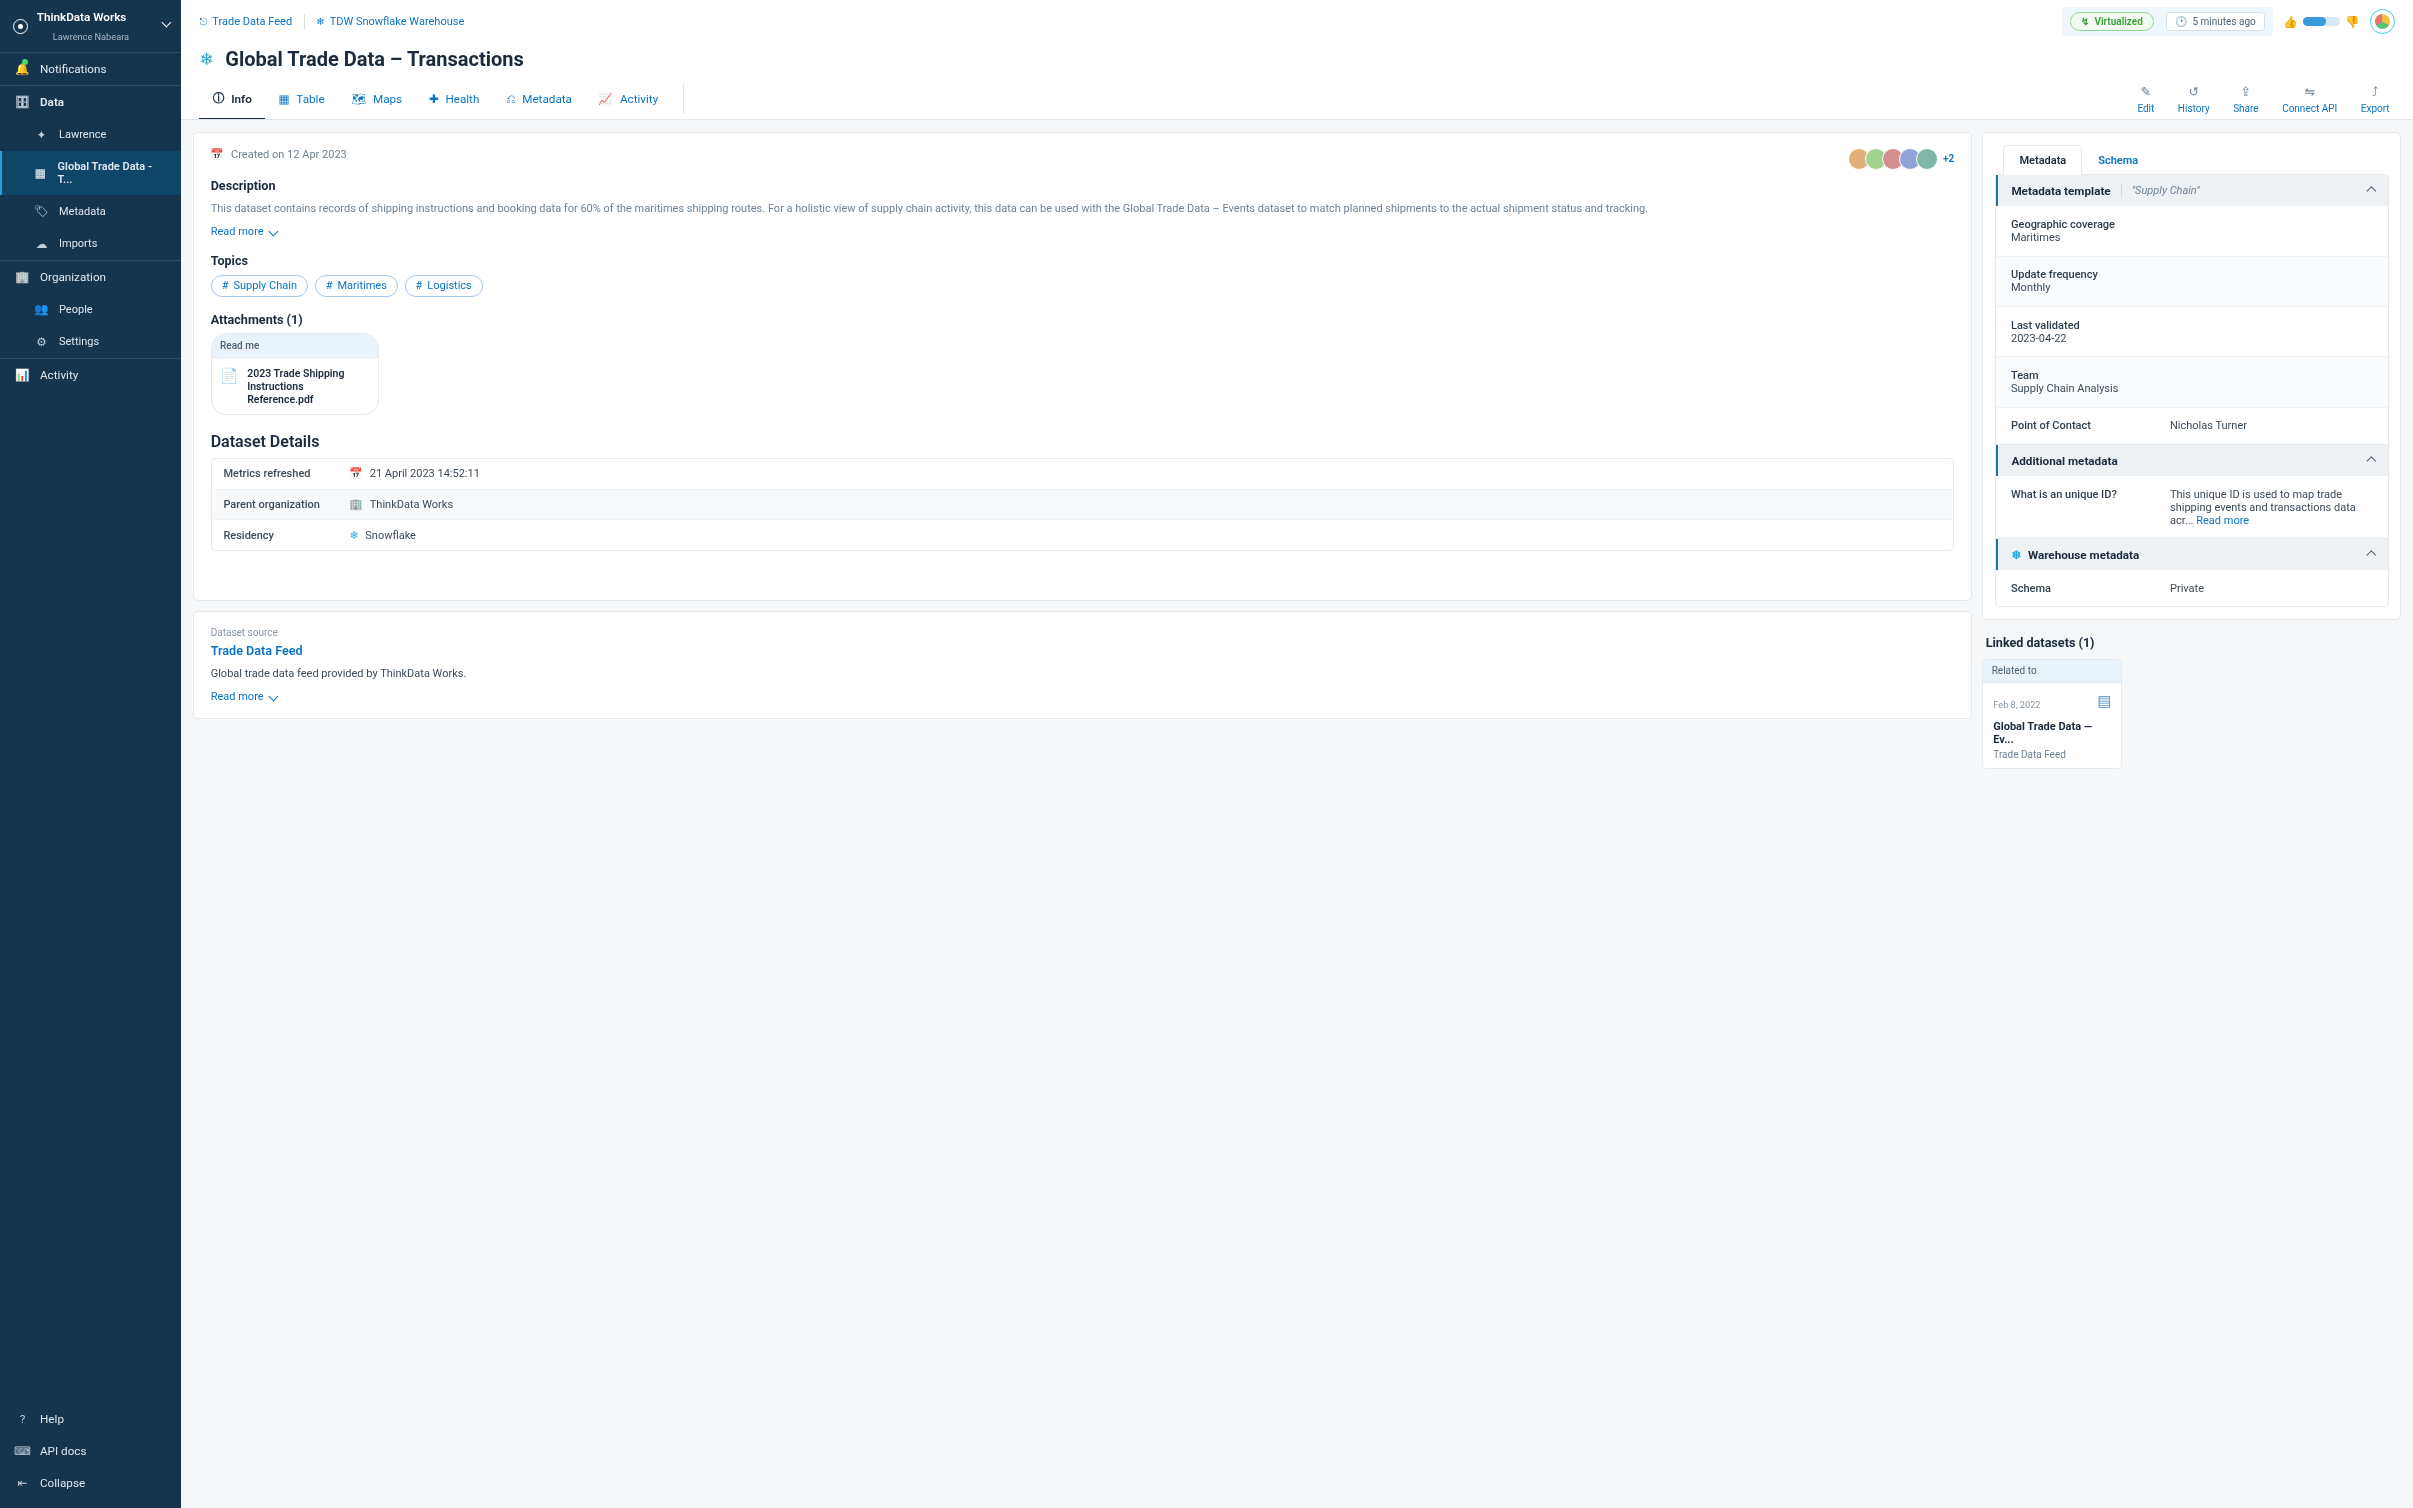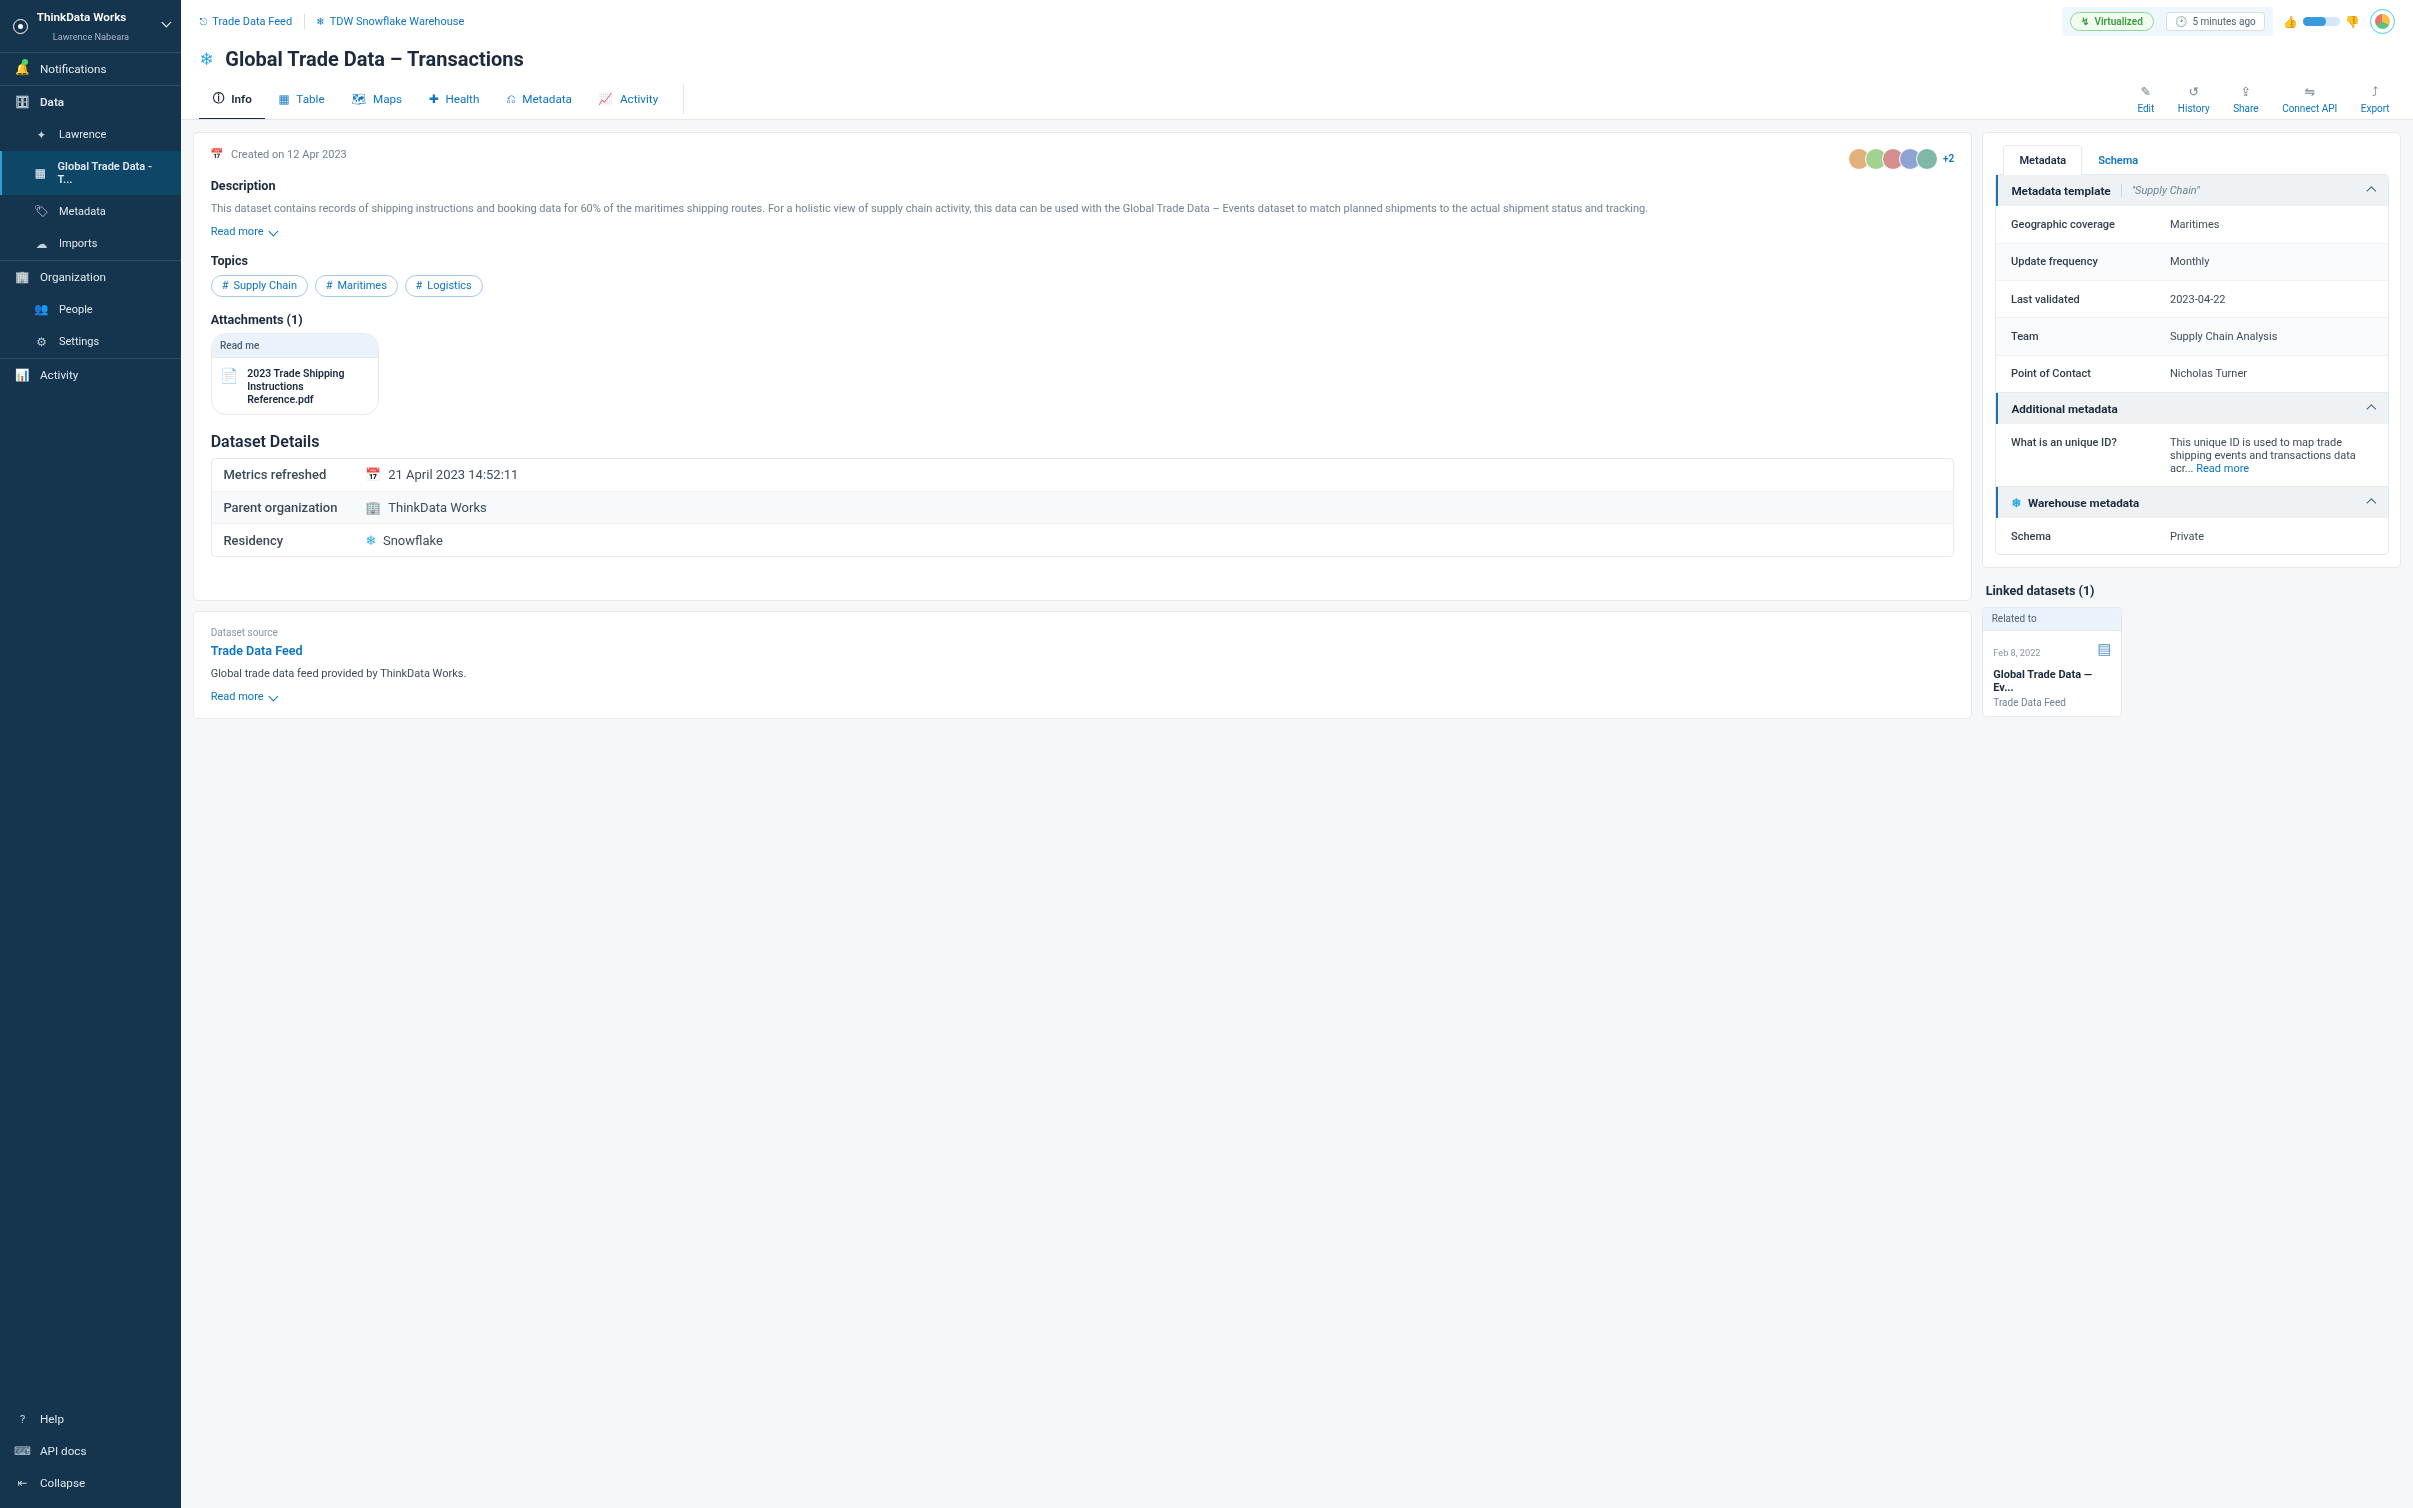--- a/index.html
+++ b/index.html
@@ -64,40 +64,40 @@
 .section-h { font-size:12.6px; font-weight:700; color:#1b2a3d; margin: 8.4px 0 6.7px; }
 .desc-text { color:#6f8294; line-height:1.55; font-size:11px;}
 .read-more { color:#0b74c4; font-size:11px; display:flex; align-items:center; gap:6.7px; margin-top:8.4px; cursor:pointer;}
 .topics { display:flex; gap:6.7px; margin-top:5px;}
 .topic-chip { border:0.8px solid #a5c9ec; color:#0b74c4; padding:3.4px 10px; border-radius:11.7px; font-size:11px; display:flex; align-items:center; gap:5px;}
 .attachment-card{ border:0.8px solid #e4e9ed; border-radius:15px; width:168px; overflow:hidden; margin-top:5px;}
 .attachment-head{ background:#eaf3fb; padding:5.9px 8.4px; font-size:10px; color:#4d6274; font-weight:500; border-bottom:0.8px solid #e4e9ed;}
 .attachment-body{ padding:8.4px; display:flex; gap:8.4px; font-size:10.5px; color:#1b2a3d; font-weight:600;}
 .pdf-icon{ color:#3b7fa8; font-size:15px;}
 .detail-table{ border:0.8px solid #e4e9ed; border-radius:4.2px; margin-top:6.7px;}
-.detail-row{ display:flex; padding:8.4px 11.7px; font-size:13px; align-items:flex-start;gap:16px;}
+.detail-row{ display:flex; padding:8.4px 11.7px; font-size:11px; align-items:flex-start;}
 .detail-row:nth-child(even){ background:#f7f9fb;}
 .detail-row:not(:last-child){ border-bottom:0.8px solid #eef2f5;}
 .detail-label{ width:126px; color:#3c4b5a; font-weight:500;}
 .detail-val{ display:flex; align-items:center; gap:6.7px; color:#3c4b5a;}
 .card .muted{ color:#8796a4; font-size:10px;}
 .src-link{ color:#0b74c4; font-size:12.6px; font-weight:600; margin-top:5px; display:block; cursor:pointer;}
 
 
 .meta-tabs{ display:flex; gap:0; margin-bottom:-0.8px; padding-left:8.4px; }
 .meta-tab{ padding:8.4px 15px; font-size:11px; font-weight:600; border:0.8px solid transparent; border-bottom:none; border-radius:4.2px 4.2px 0 0; cursor:pointer; color:#0b74c4;}
 .meta-tab.active{ background:#fff; border-color:#e4e9ed; color:#1b2a3d;}
 .meta-card{ background:#fff; border:0.8px solid #e4e9ed; border-radius:5px; }
 .meta-section{ border-bottom:0.8px solid #e4e9ed;}
 .meta-section-head{ background:#eef2f5; padding:8.4px 13.4px; display:flex; align-items:center; border-left:2.5px solid #1f6fa8; font-weight:700; font-size:11.7px;}
 .meta-section-head .sub{ font-weight:400; font-style:italic; color:#6f8294; margin-left:10px; border-left:0.8px solid #cfd6dc; padding-left:10px; font-size:11px;}
 .meta-section-head .chev{ margin-left:auto; color:#4d6274; }
 .chev-up { display:inline-block; width:6.7px; height:6.7px; border-right:1.7px solid currentColor; border-bottom:1.7px solid currentColor; transform: rotate(-135deg); }
 .meta-row{ display:flex; padding:11.7px 15px; font-size:11px;}
-.meta-row:not(:last-child){ border-bottom:0.8px solid #eef2f5;}
+.meta-row:not(:last-child){ border-bottom:0.8px solid #eef2f5;flex-direction:column;}
 .meta-row:nth-child(odd){ background:#f9fbfc;}
 .meta-label{ width:159px; color:#2f3e4d; font-weight:500;}
 .meta-val{ color:#3c4b5a;}
 .linked-head{ font-size:12.6px; font-weight:700; margin:5px 3.4px 8.4px;}
 .linked-card{ border:0.8px solid #e4e9ed; border-radius:4.2px; width:140px; background:#fff; overflow:hidden;}
 .linked-card-head{ background:#eaf3fb; padding:5.9px 8.4px; font-size:10px; color:#4d6274; border-bottom:0.8px solid #e4e9ed;}
 .linked-card-body{ padding:8.4px 10px; font-size:10px;}
 .linked-date{ color:#8796a4; font-size:9.2px; display:flex; justify-content:space-between; align-items:flex-end;}
 .linked-title{ font-weight:700; color:#1b2a3d; margin-top:10px; font-size:11px;}
 .linked-sub{ color:#6f8294; margin-top:3.4px;}

